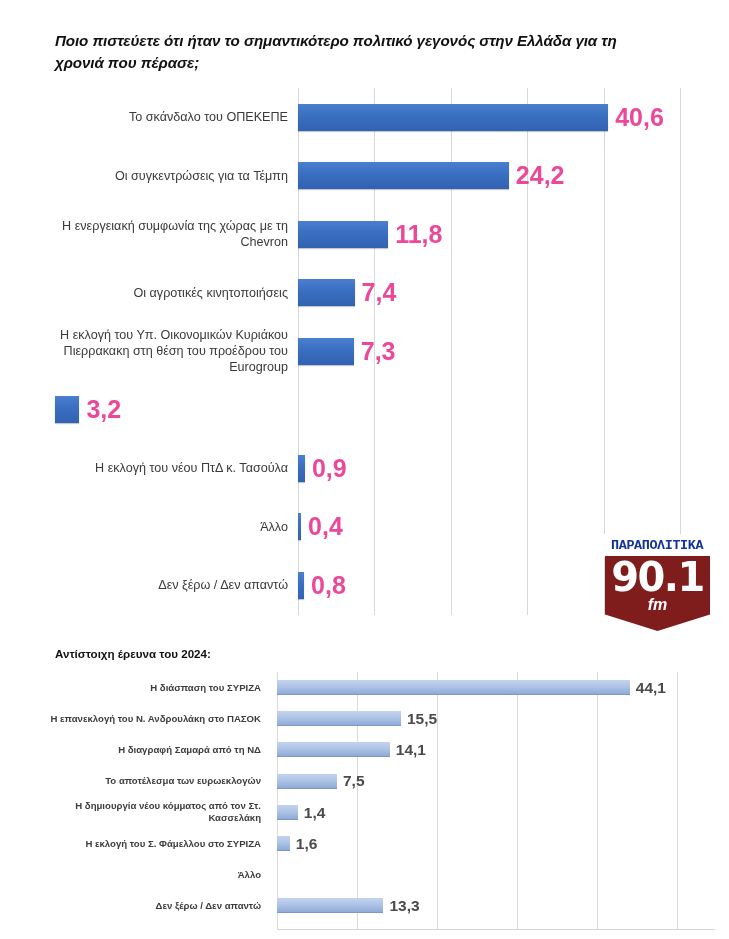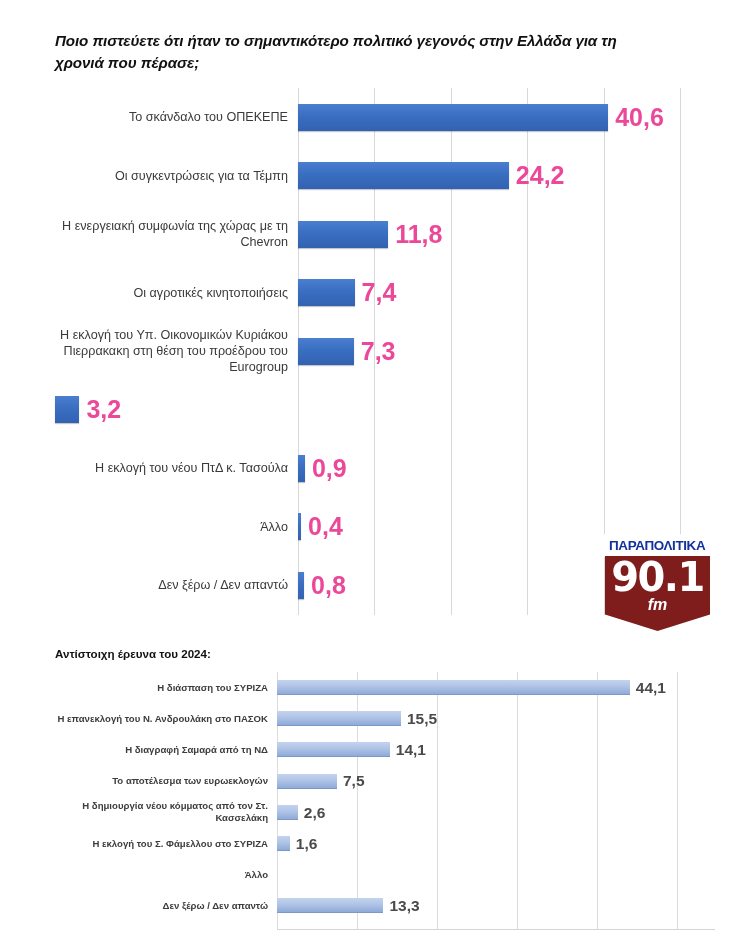--- a/index.html
+++ b/index.html
@@ -83,21 +83,21 @@
 
   
   .logo{
     position:absolute;
     left:601px; top:534px;
     width:113px; height:97px;
   }
   .logo-top{
     position:absolute;left:0;top:0;width:113px;height:23px;
     background:#ffffff;
-    display:flex;align-items:center;justify-content:center;
+    display:flex;align-items:center;justify-content:center;font-family:Liberation Mono, monospace;
   }
   .logo-top span{
     font-size:13.2px;font-weight:bold;color:#14329b;
     letter-spacing:-0.4px;white-space:nowrap;
     transform:scaleX(1.02);
   }
   .logo-body{
     position:absolute;left:4px;top:22px;width:105px;height:75px;
     background:#7f1d1d;
     clip-path:polygon(0 0,100% 0,100% 78%,50% 100%,0 78%);
@@ -134,21 +134,21 @@
   .c2-row{
     position:relative;
     height:31.2px;
     display:flex;
     align-items:center;
   }
   .c2-label{
     width:232px;
     flex:0 0 232px;
     text-align:right;
-    padding-right:9px;
+    padding-right:16px;
     box-sizing:border-box;
     font-size:9.6px;
     line-height:1.25;
     color:#3d3d3d;
     font-weight:bold;
   }
   .c2-plot{
     position:relative;
     flex:1 1 auto;
     height:100%;
@@ -311,21 +311,21 @@
           <div class="c2-label">Το αποτέλεσμα των ευρωεκλογών</div>
           <div class="c2-plot">
             <div class="c2-bar" style="width: 60px;"></div>
             <div class="c2-val">7,5</div>
           </div>
         </div>
         <div class="c2-row">
           <div class="c2-label">Η δημιουργία νέου κόμματος από τον Στ. Κασσελάκη</div>
           <div class="c2-plot">
             <div class="c2-bar" style="width: 20.8px;"></div>
-            <div class="c2-val">2,6</div>
+            <div class="c2-val">1,4</div>
           </div>
         </div>
         <div class="c2-row">
           <div class="c2-label">Η εκλογή του Σ. Φάμελλου στο ΣΥΡΙΖΑ</div>
           <div class="c2-plot">
             <div class="c2-bar" style="width: 12.8px;"></div>
             <div class="c2-val">1,6</div>
           </div>
         </div>
         <div class="c2-row">

